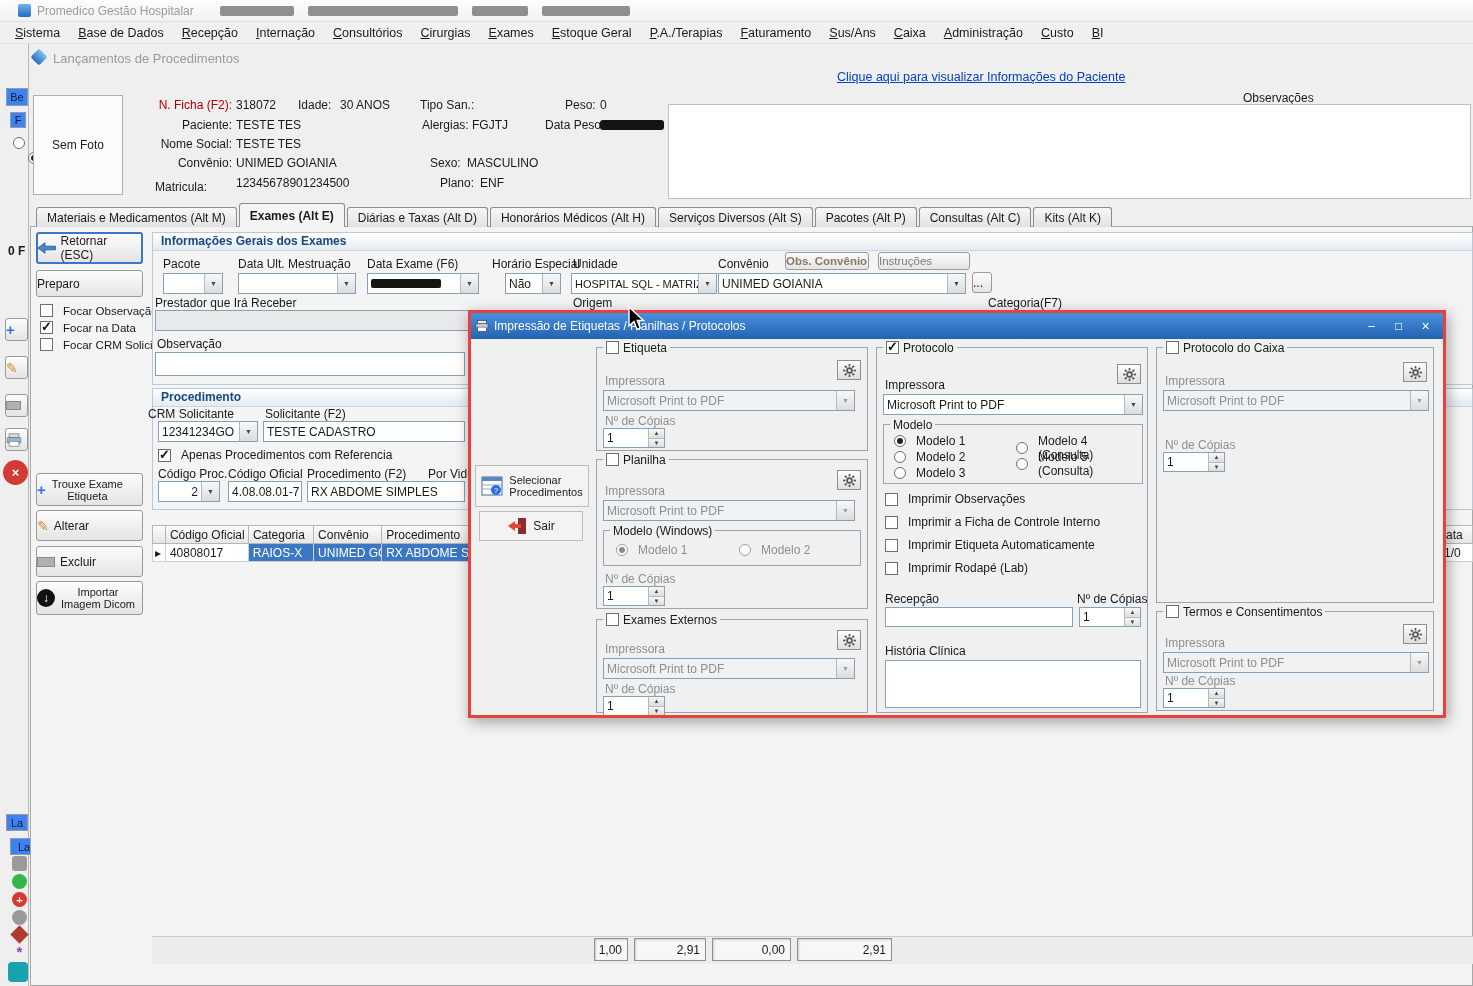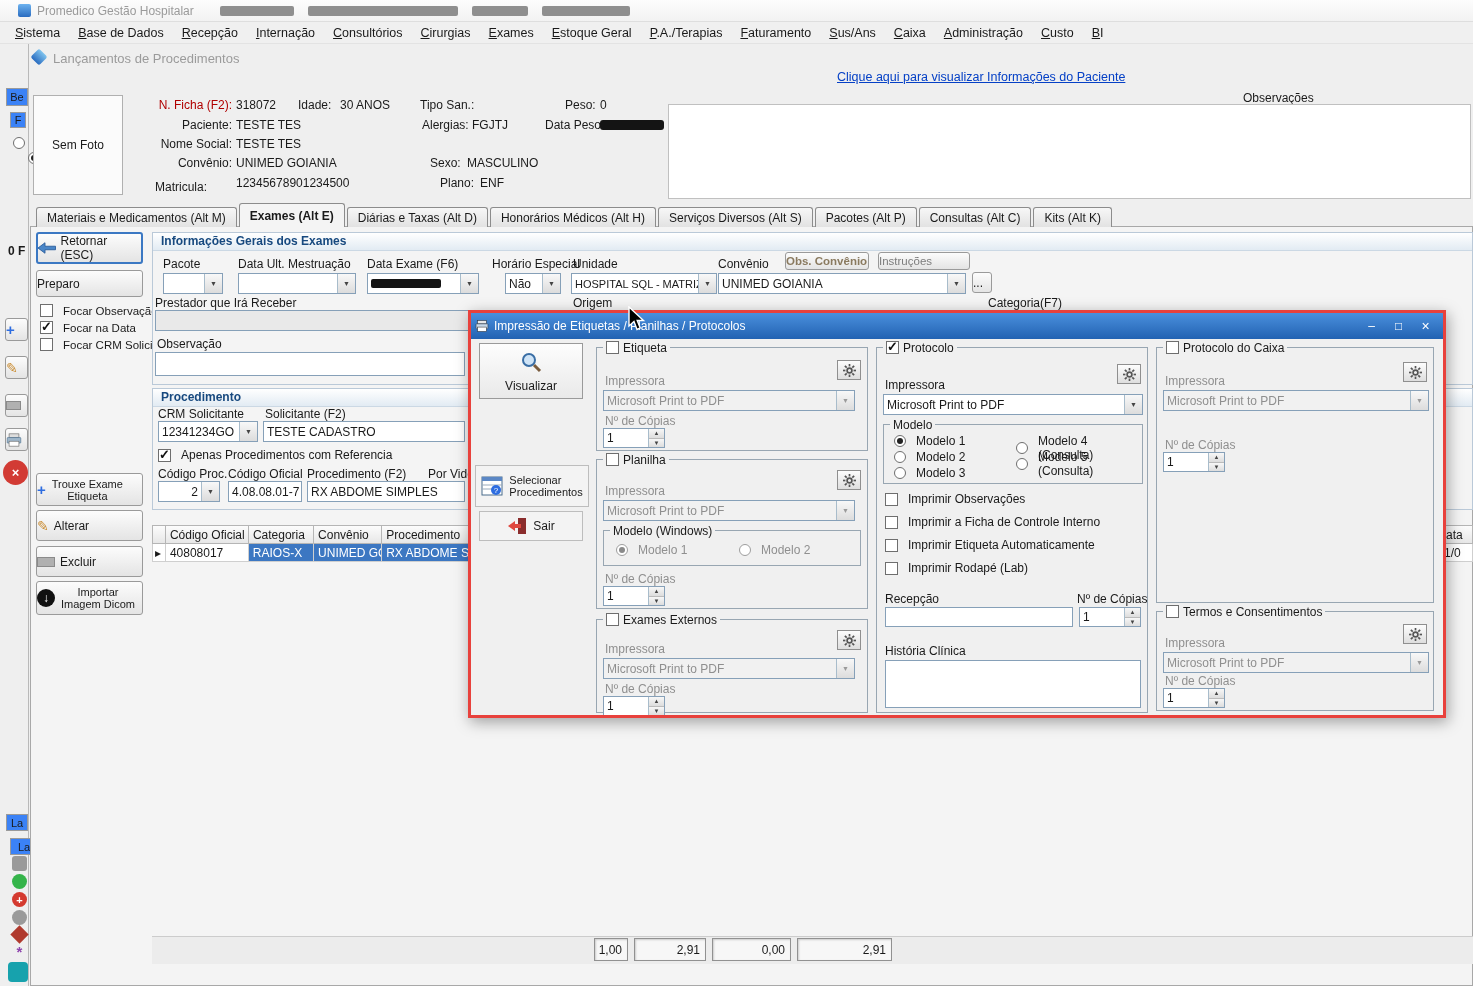--- a/index.html
+++ b/index.html
@@ -322,21 +322,21 @@
       <span class="arr">▼</span>
     </div>
 
   <span class="lbl abs" style="left:157px;top:337px;">Observação</span>
   <div class="tin abs" style="left:155px;top:352px;width:310px;height:24px;"></div>
 
   
   <div class="gpanel" style="left:152px;top:388px;width:1321px;height:122px;">
     <div class="ghead">Procedimento</div>
   </div>
-  <span class="lbl abs" style="left:158px;top:407px;">CRM Solicitante</span>
+  <span class="lbl abs" style="left:148px;top:407px;">CRM Solicitante</span>
   <span class="lbl abs" style="left:265px;top:407px;">Solicitante (F2)</span>
   <div class="combo abs" style="left:158px;top:421px;width:100px;">
       <span class="txt">12341234GO</span>
       <span class="arr">▼</span>
     </div>
   <div class="tin abs" style="left:263px;top:421px;width:202px;height:21px;">
       <span>TESTE CADASTRO</span>
     </div>
   <span class="chkrow" style="left:158px;top:448px;">
     <span class="check checked"></span>
@@ -392,27 +392,20 @@
           <rect x="2" y="7" width="22" height="9" rx="1" fill="#c8d8e8" stroke="#234"></rect>
           <rect x="5" y="13" width="16" height="8" fill="#fff" stroke="#333"></rect>
         </svg>
       <span class="t">Impressão de Etiquetas / Planilhas / Protocolos</span>
       <span class="capbtn">–</span>
       <span class="capbtn">□</span>
       <span class="capbtn" style="font-size:14px;">×</span>
     </div>
     <div class="dlg-body">
 
-      <div class="dbtn" style="left:8px;top:4px;width:104px;height:56px;">
-        <svg width="24" height="24" viewBox="0 0 24 24">
-            <circle cx="10" cy="10" r="6" fill="#cfe4f7" stroke="#3a6ea5" stroke-width="2"></circle>
-            <line x1="15" y1="15" x2="21" y2="21" stroke="#7a5c3e" stroke-width="3"></line>
-          </svg>
-        <span>Visualizar</span>
-      </div>
       <div class="dbtn row" style="left:4px;top:126px;width:114px;height:42px;">
         <svg width="22" height="20" viewBox="0 0 22 20">
             <rect x="1" y="1" width="20" height="18" fill="#fff" stroke="#4a6d8c"></rect>
             <rect x="1" y="1" width="20" height="4" fill="#5b87c5"></rect>
             <line x1="1" y1="9" x2="21" y2="9" stroke="#9ab"></line>
             <line x1="1" y1="13" x2="21" y2="13" stroke="#9ab"></line>
             <circle cx="15" cy="14" r="5" fill="#2e6de0"></circle>
             <text x="15" y="17" font-size="8" fill="#fff" text-anchor="middle" font-family="Liberation Sans, sans-serif">?</text>
           </svg>
         <span style="font-size:11px;line-height:12px;text-align:left;">

